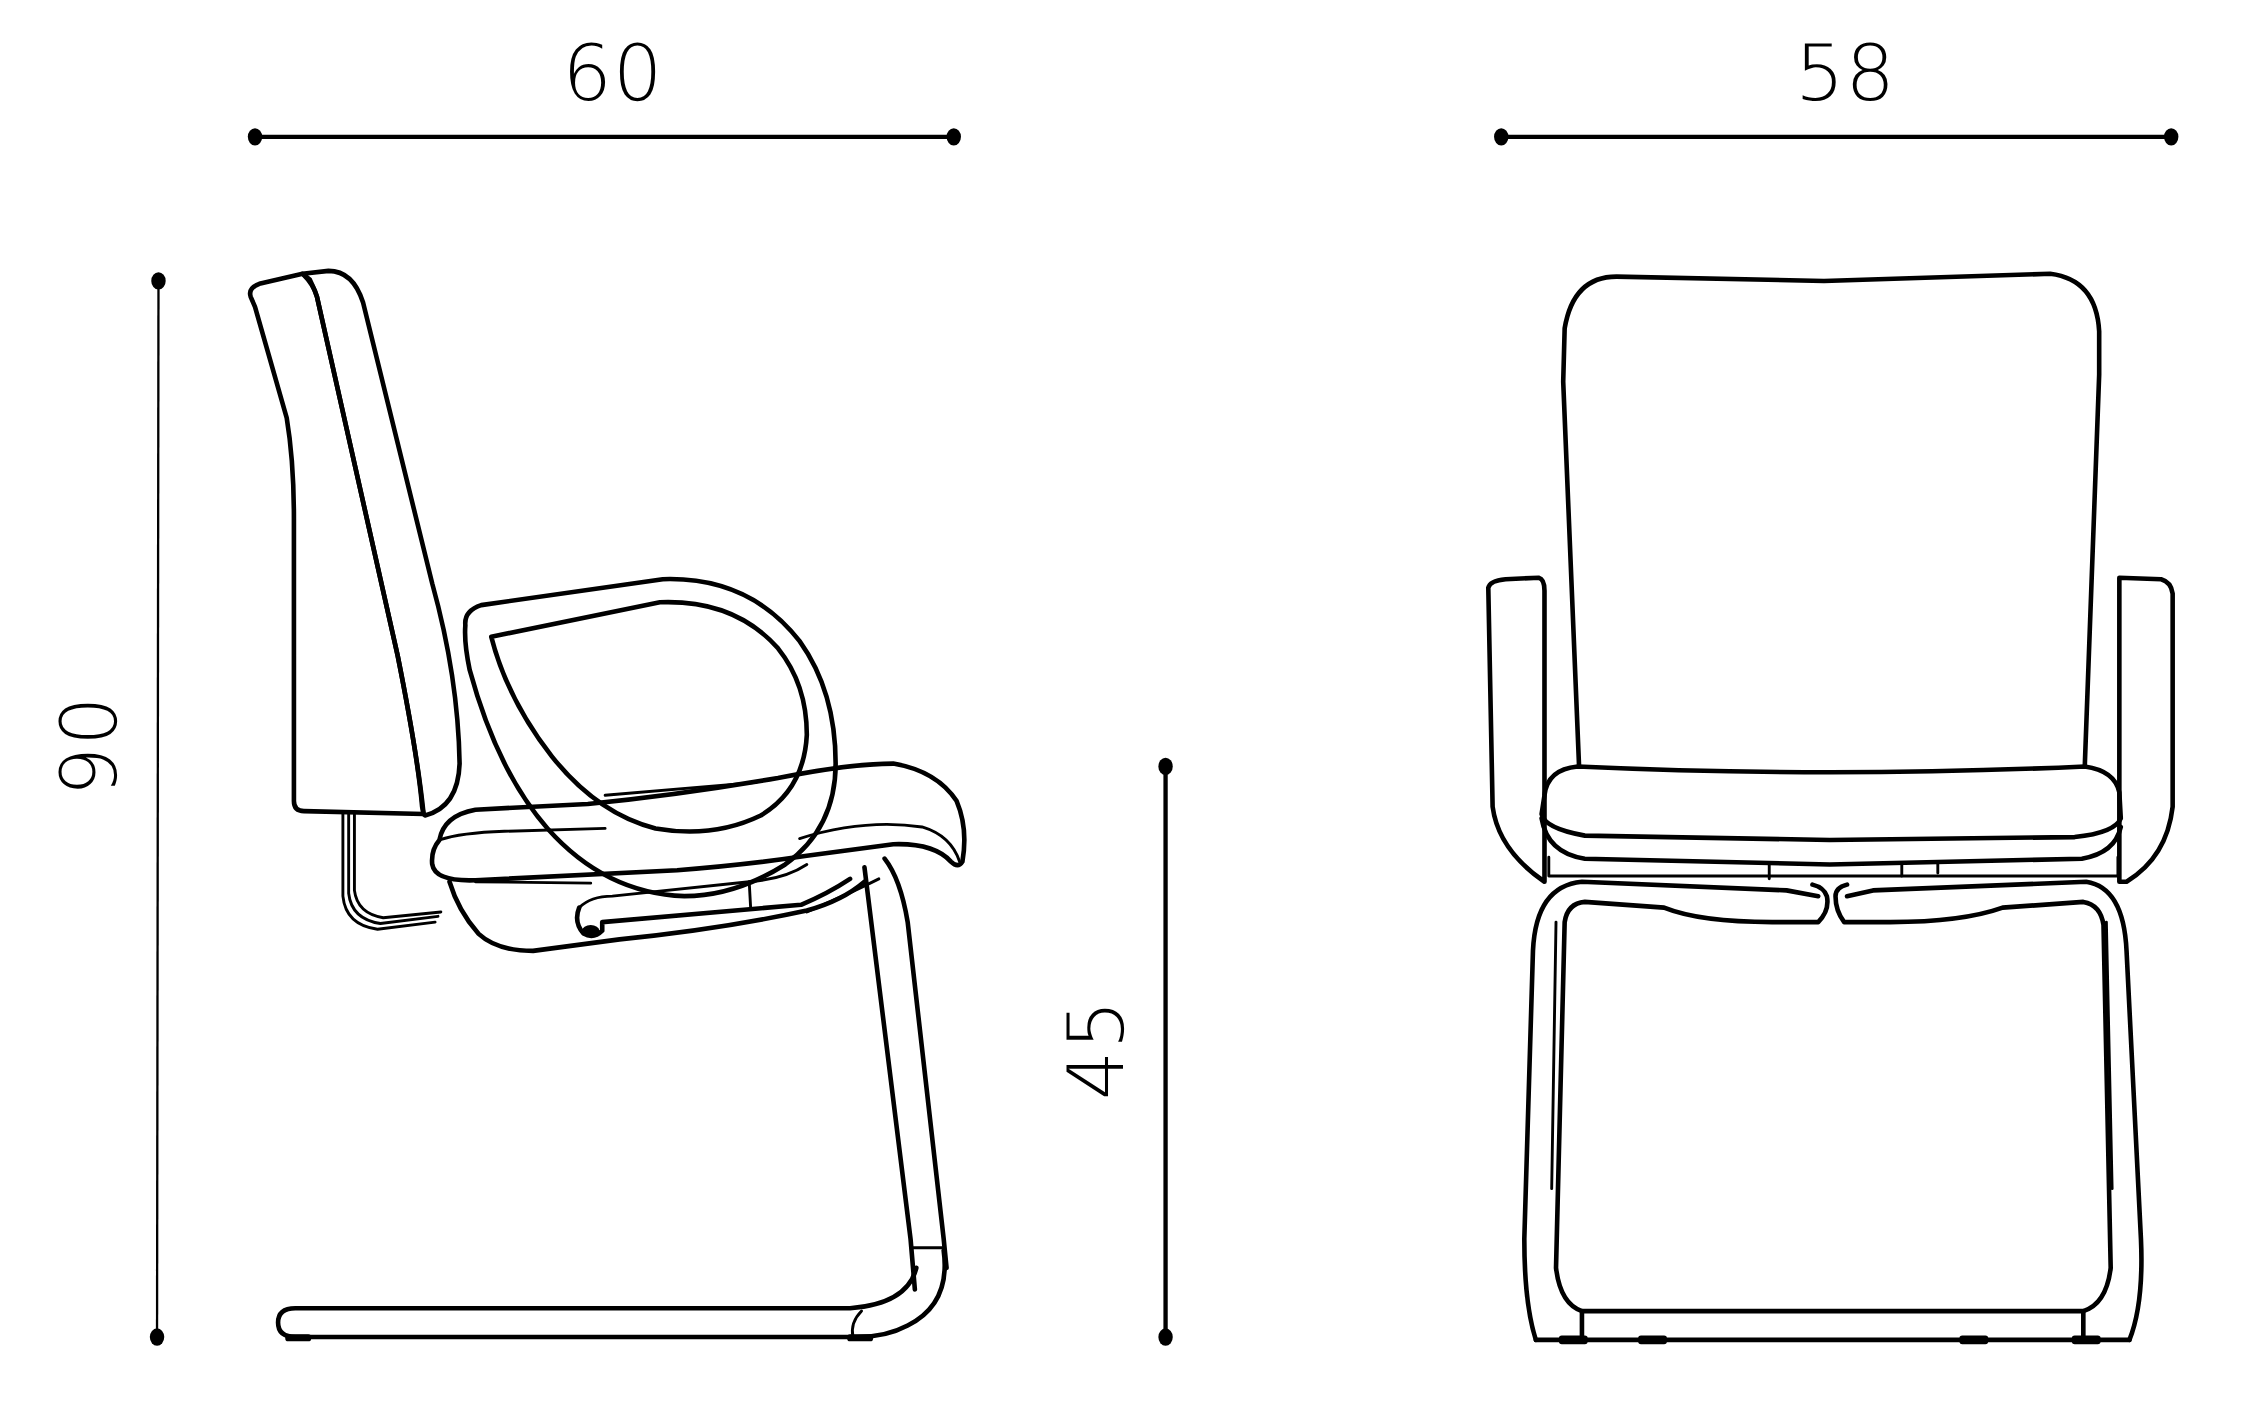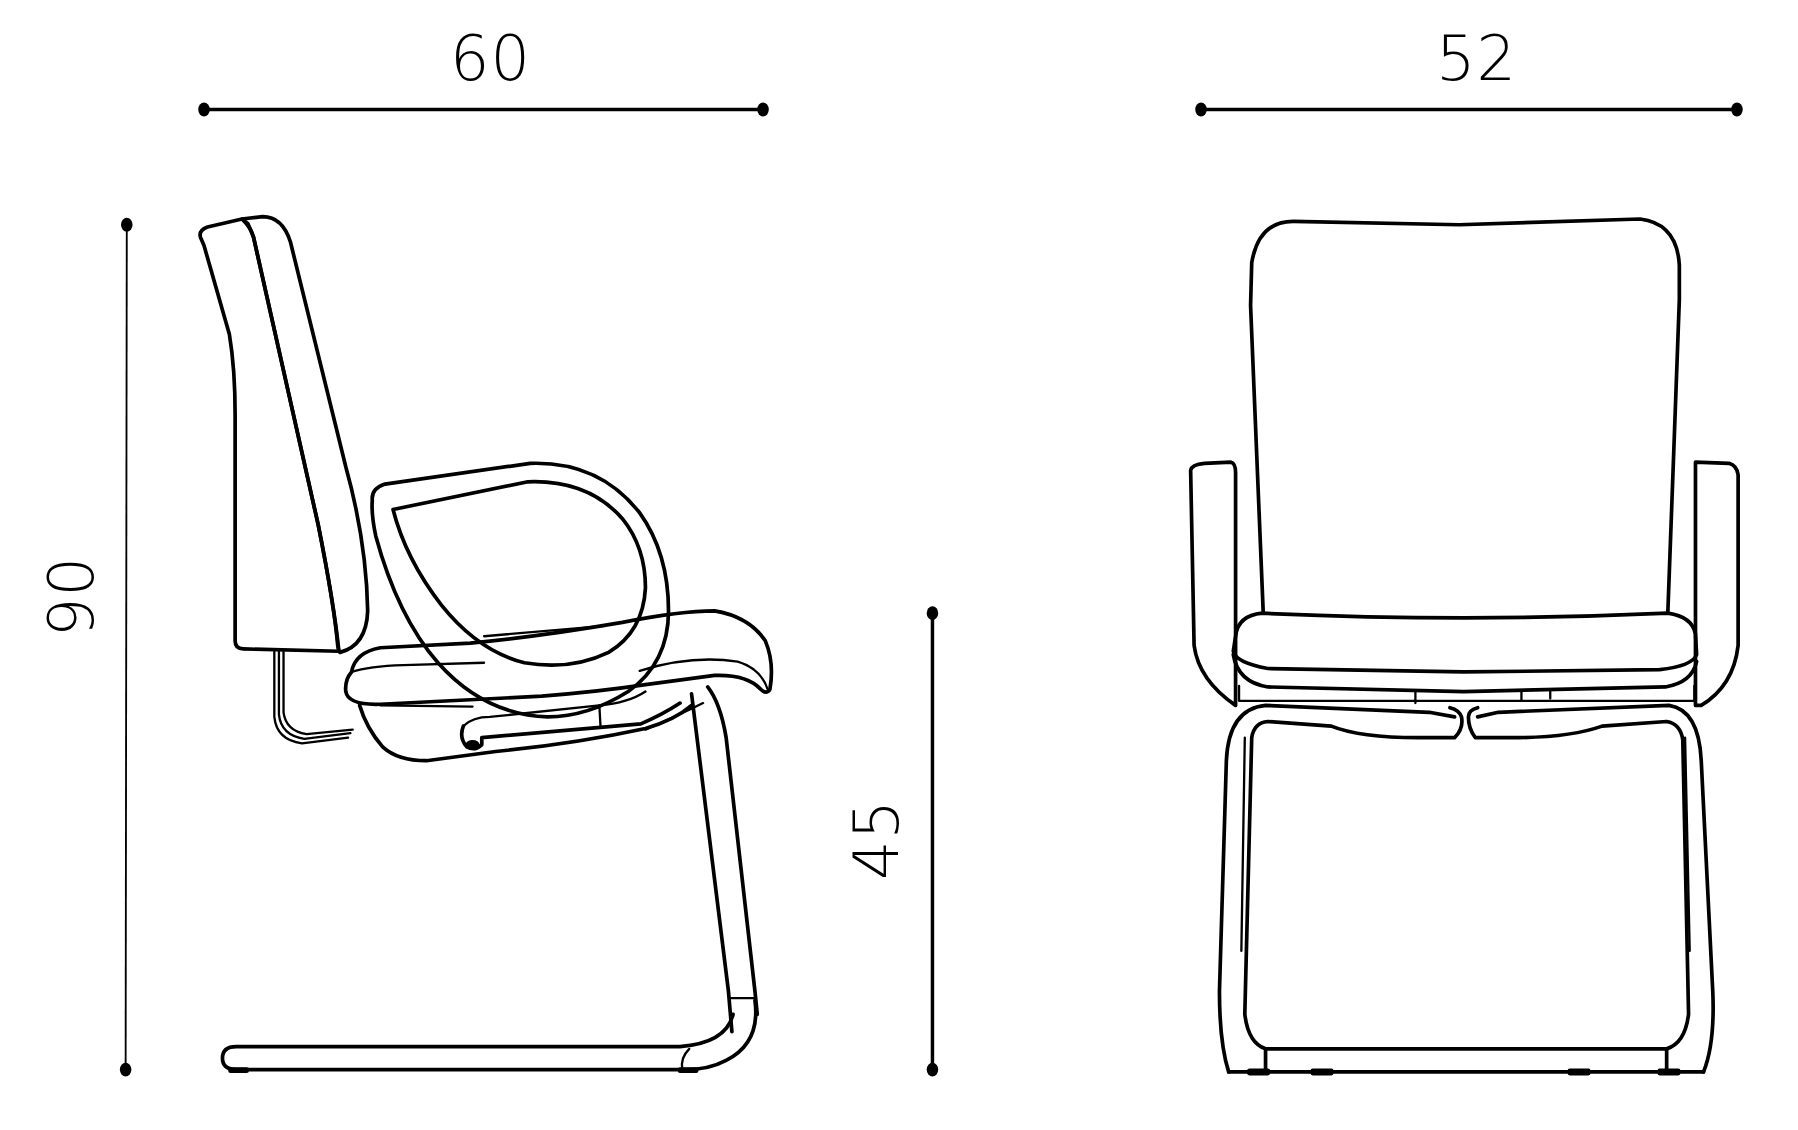--- a/index.html
+++ b/index.html
@@ -153,15 +153,15 @@
       <path class="ln" d="M1098 910 L1446 910 M1098 910 L1098 930 M1446 910 L1446 930 M1066 930 L1478 930"></path>
       <rect class="feet" x="1082" y="927" width="20" height="6" rx="2"></rect>
       <rect class="feet" x="1137" y="927" width="20" height="6" rx="2"></rect>
       <rect class="feet" x="1360" y="927" width="20" height="6" rx="2"></rect>
       <rect class="feet" x="1438" y="927" width="20" height="6" rx="2"></rect>
     </g>
   </g>
 </svg>
 
 <div class="dim-label" id="lbl-60">60</div>
-<div class="dim-label" id="lbl-58">52</div>
+<div class="dim-label" id="lbl-58">58</div>
 <div class="dim-label" id="lbl-90">90</div>
 <div class="dim-label" id="lbl-45">45</div>
 
 </body></html>

